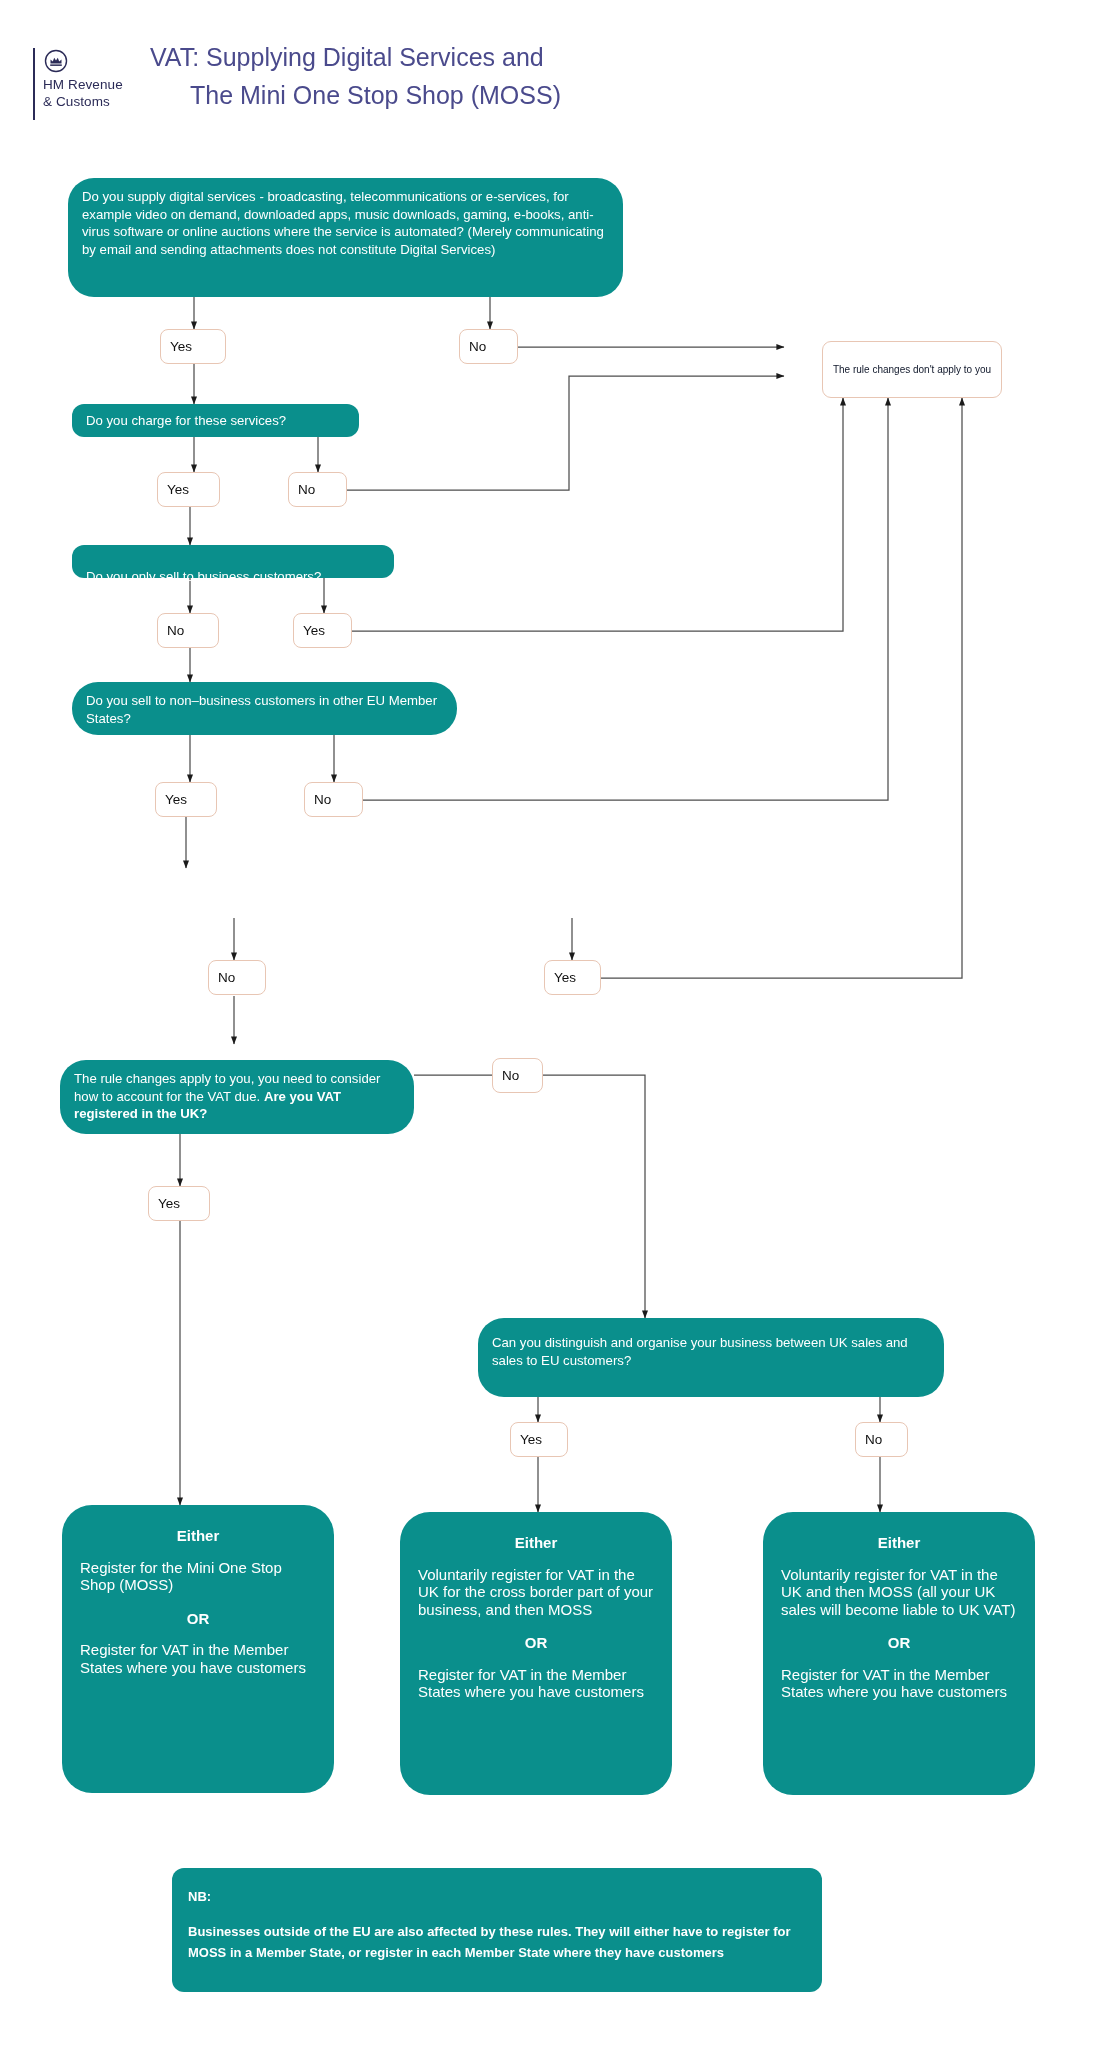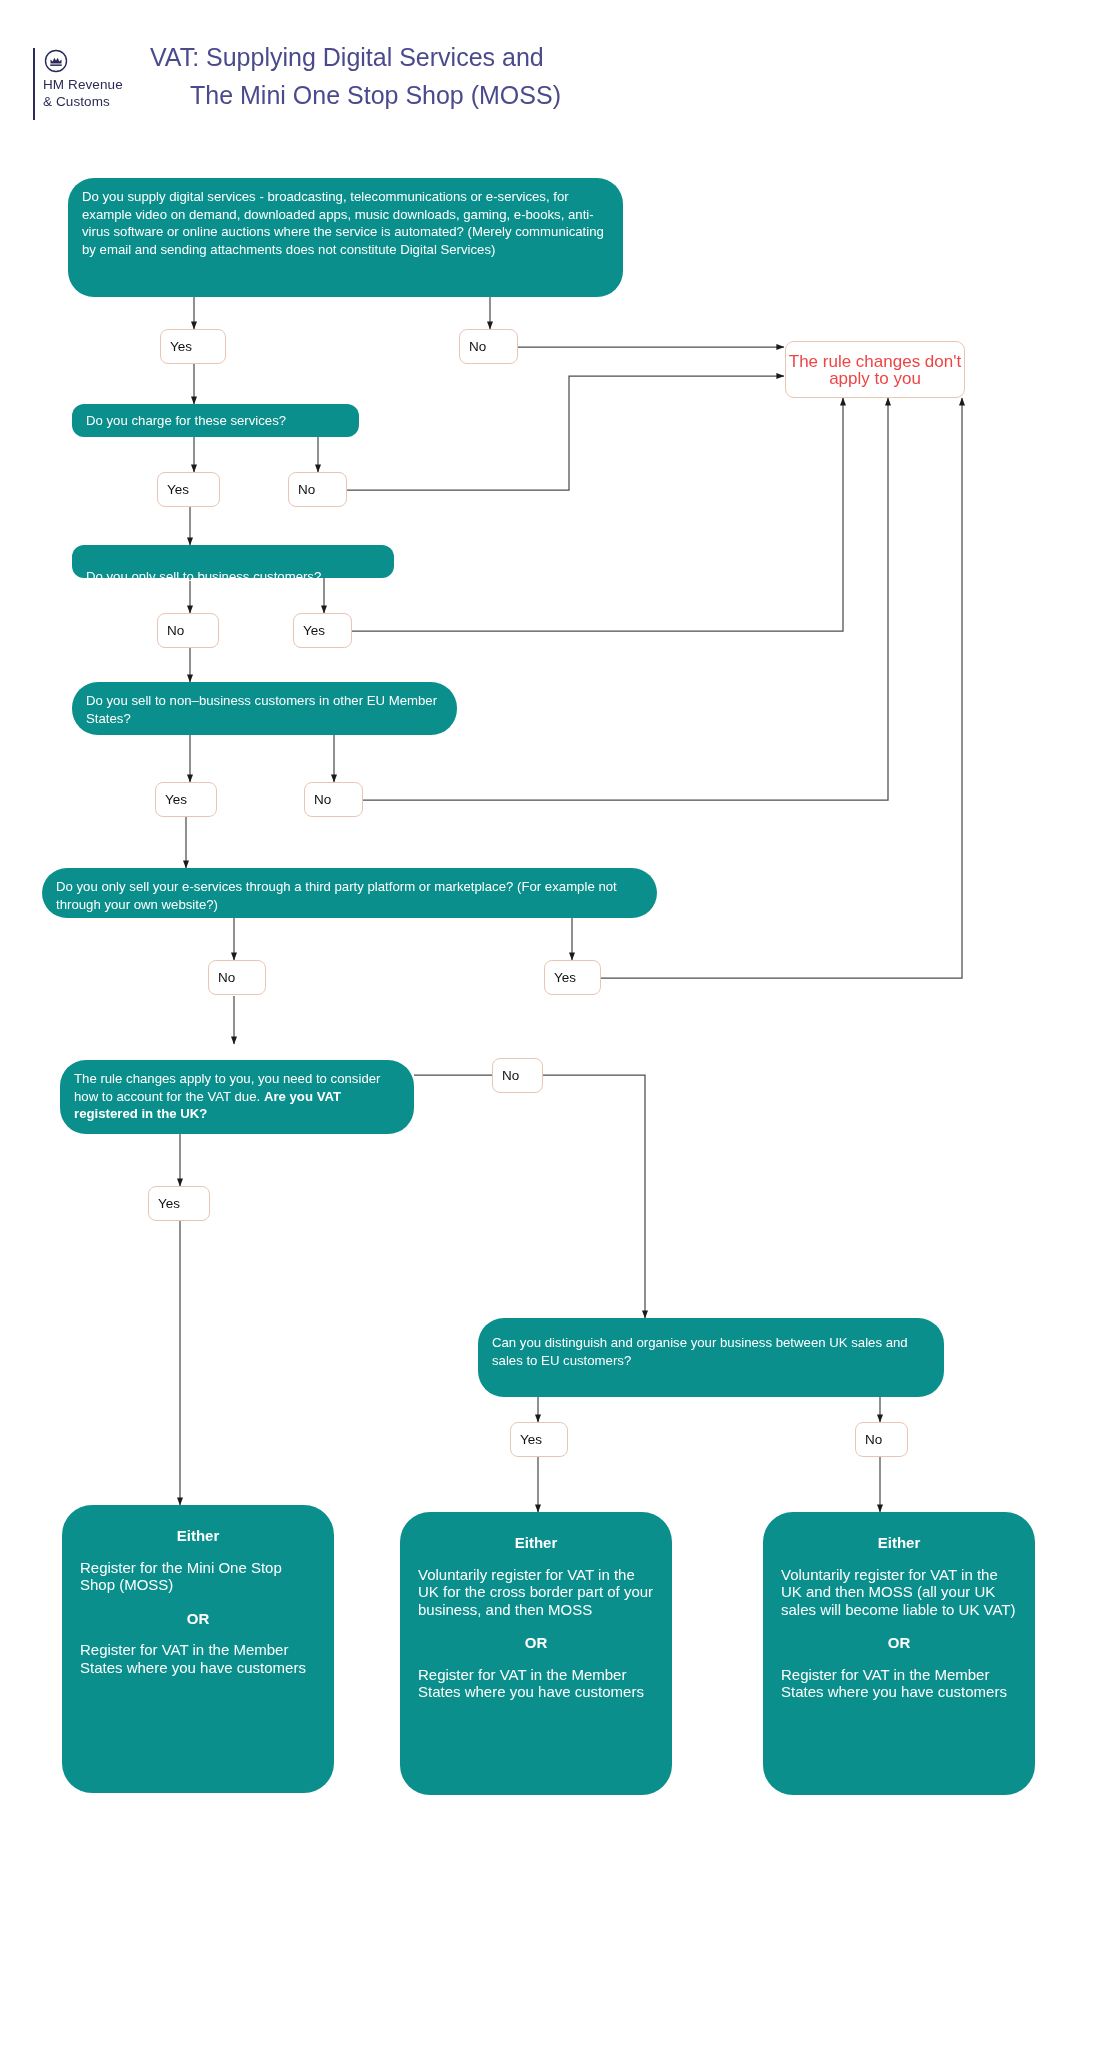--- a/index.html
+++ b/index.html
@@ -30,23 +30,23 @@
   .outbox{position:absolute;background:#0a8f8c;color:#ffffff;
     border-radius:30px;box-sizing:border-box;
     font-size:15px;line-height:17.5px;padding:22px 18px;}
   .outbox .hd{font-weight:bold;text-align:center;margin-bottom:14px;}
   .outbox .or{font-weight:bold;text-align:center;margin:16px 0 14px 0;}
   .outbox p{margin:0;}
   .nbbox{position:absolute;background:#0a8f8c;color:#ffffff;border-radius:12px;
     box-sizing:border-box;padding:18px 16px;font-size:13px;line-height:21px;font-weight:bold;}
   .nbbox .nbt{margin-bottom:14px;}
   .endbox{position:absolute;background:#ffffff;border:1.3px solid #e8c6b4;
-    border-radius:9px;box-sizing:border-box;color:#ef4444;
-    font-size:17px;line-height:17px;text-align:center;
-    display:flex;align-items:center;justify-content:center;}
+    border-radius:9px;box-sizing:border-box;color:#0f172a;
+    font-size:10px;line-height:17px;text-align:center;
+    display:flex;align-items:center;justify-content:center;margin-left:37px;}
   .yn{position:absolute;background:#ffffff;border:1.3px solid #e8c6b4;
     border-radius:8px;box-sizing:border-box;color:#111111;font-size:13.5px;
     display:flex;align-items:center;padding-left:9px;}
   .b{font-weight:bold;}
 </style>
 </head>
 <body>
 
 <div id="canvas">
 
@@ -144,21 +144,20 @@
   <div class="qbox" style="left:72px;top:545px;width:322px;height:33px;padding-top:23px;">Do you only sell to business customers?</div>
 
   <div class="yn" style="left:157px;top:613px;width:62px;height:35px;">No</div>
   <div class="yn" style="left:293px;top:613px;width:59px;height:35px;">Yes</div>
 
   <div class="qbox tall" style="left:72px;top:682px;width:385px;height:53px;">Do you sell to non–business customers in other EU Member States?</div>
 
   <div class="yn" style="left:155px;top:782px;width:62px;height:35px;">Yes</div>
   <div class="yn" style="left:304px;top:782px;width:59px;height:35px;">No</div>
 
-  <div class="qbox tall" style="left:42px;top:868px;width:615px;height:50px;">Do you only sell your e-services through a third party platform or marketplace? (For example not through your own website?)</div>
 
   <div class="yn" style="left:208px;top:960px;width:58px;height:35px;">No</div>
   <div class="yn" style="left:544px;top:960px;width:57px;height:35px;">Yes</div>
 
   <div class="qbox tall" style="left:60px;top:1044px;width:354px;height:74px;margin-top:16px;">
     <span>The rule changes apply to you, you need to consider how to account for the VAT due.  </span><span class="b">Are you VAT registered in the UK?</span>
   </div>
 
   <div class="yn" style="left:492px;top:1058px;width:51px;height:35px;">No</div>
   <div class="yn" style="left:148px;top:1186px;width:62px;height:35px;">Yes</div>
@@ -182,14 +181,18 @@
     <p>Register for VAT in the Member States where you have customers</p>
   </div>
 
   <div class="outbox" style="left:763px;top:1512px;width:272px;height:283px;">
     <div class="hd">Either</div>
     <p>Voluntarily register for VAT in the UK and then MOSS (all your UK sales will become liable to UK VAT)</p>
     <div class="or">OR</div>
     <p>Register for VAT in the Member States where you have customers</p>
   </div>
 
+  <div class="nbbox" style="left:172px;top:1868px;width:650px;height:124px;">
+    <div class="nbt">NB:</div>
+    <div>Businesses outside of the EU are also affected by these rules. They will either have to register for MOSS in a Member State, or register in each Member State where they have customers</div>
+  </div>
 
 </div>
 
 </body></html>

